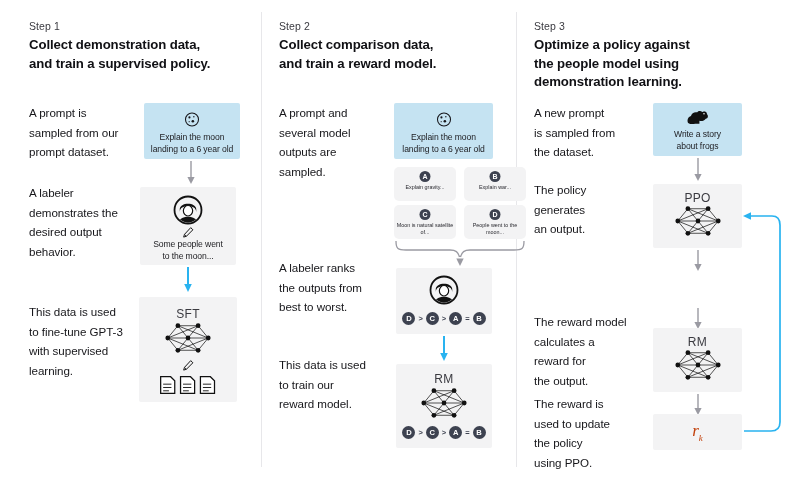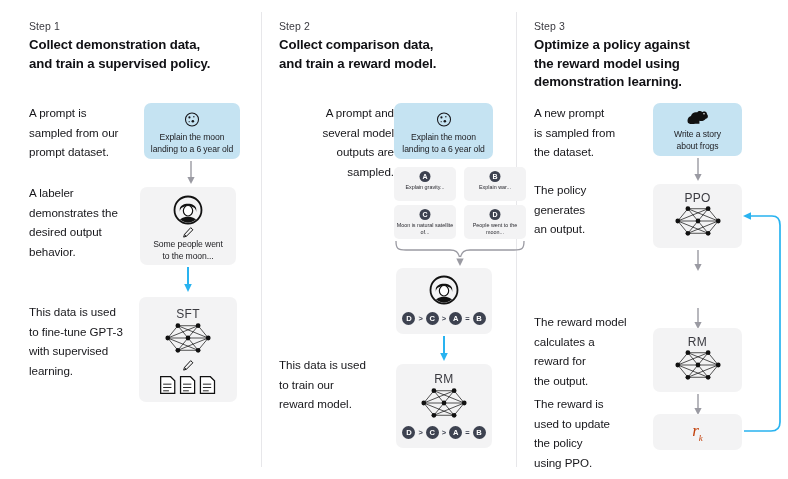--- a/index.html
+++ b/index.html
@@ -32,21 +32,21 @@
     position:absolute;font-size:13.2px;font-weight:bold;line-height:18.5px;
     color:#101014;letter-spacing:-.1px;
   }
   .body-text{
     position:absolute;font-size:11.6px;line-height:19.5px;color:#16161a;
     letter-spacing:-.05px;
   }
 
   
   .box{
-    position:absolute;border-radius:7px;background:#f3f3f4;
+    position:absolute;border-radius:2px;background:#f3f3f4;
     box-sizing:border-box;
   }
   .box.blue{background:#c5e3f2;}
   .box-cap{
     position:absolute;left:0;right:0;text-align:center;
     font-size:8.6px;line-height:11.5px;color:#1c1c20;letter-spacing:-.1px;
   }
   .box-mono-cap{
     position:absolute;left:0;right:0;text-align:center;
     font-size:12px;color:#3a3a40;letter-spacing:.3px;
@@ -223,24 +223,27 @@
     </div>
   </div>
 
   <div class="col col-2">
     <div class="step-label" style="left:18px;top:20px;">Step 2</div>
     <div class="step-title" style="left:18px;top:36px;width:230px;">
       <span>Collect comparison data,</span><br>
       <span>and train a reward model.</span>
     </div>
 
-    <div class="body-text" style="left:18px;top:103px;width:115px;white-space:pre-line;text-align:right;">A prompt and
+    <div class="body-text" style="left:18px;top:103px;width:115px;white-space:pre-line;">A prompt and
 several model
 outputs are
 sampled.</div>
+    <div class="body-text" style="left:18px;top:258px;width:118px;white-space:pre-line;">A labeler ranks
+the outputs from
+best to worst.</div>
     <div class="body-text" style="left:18px;top:355px;width:118px;white-space:pre-line;">This data is used
 to train our
 reward model.</div>
 
     <div class="box blue" style="left:133px;top:103px;width:99px;height:56px;">
       <span style="position:absolute;left:50%;top:8px;transform:translateX(-50%);">
         <svg width="17" height="17" viewBox="0 0 24 24">
           <circle cx="12" cy="12" r="9.2" fill="none" stroke="#15151a" stroke-width="1.5"></circle>
           <circle cx="8.4" cy="9" r="1.5" fill="#15151a"></circle>
           <circle cx="14.6" cy="8.2" r="1" fill="#15151a"></circle>
@@ -340,21 +343,21 @@
         <span class="op">=</span>
         <span class="pill">B</span>
       </div>
     </div>
   </div>
 
   <div class="col col-3">
     <div class="step-label" style="left:18px;top:20px;">Step 3</div>
     <div class="step-title" style="left:18px;top:36px;width:245px;">
       <span>Optimize a policy against</span><br>
-      <span>the reward model using</span><br>
+      <span>the people model using</span><br>
       <span>demonstration learning.</span>
     </div>
 
     <div class="body-text" style="left:18px;top:103px;width:120px;white-space:pre-line;">A new prompt
 is sampled from
 the dataset.</div>
     <div class="body-text" style="left:18px;top:180px;width:120px;white-space:pre-line;">The policy
 generates
 an output.</div>
     <div class="body-text" style="left:18px;top:312px;width:130px;white-space:pre-line;">The reward model

